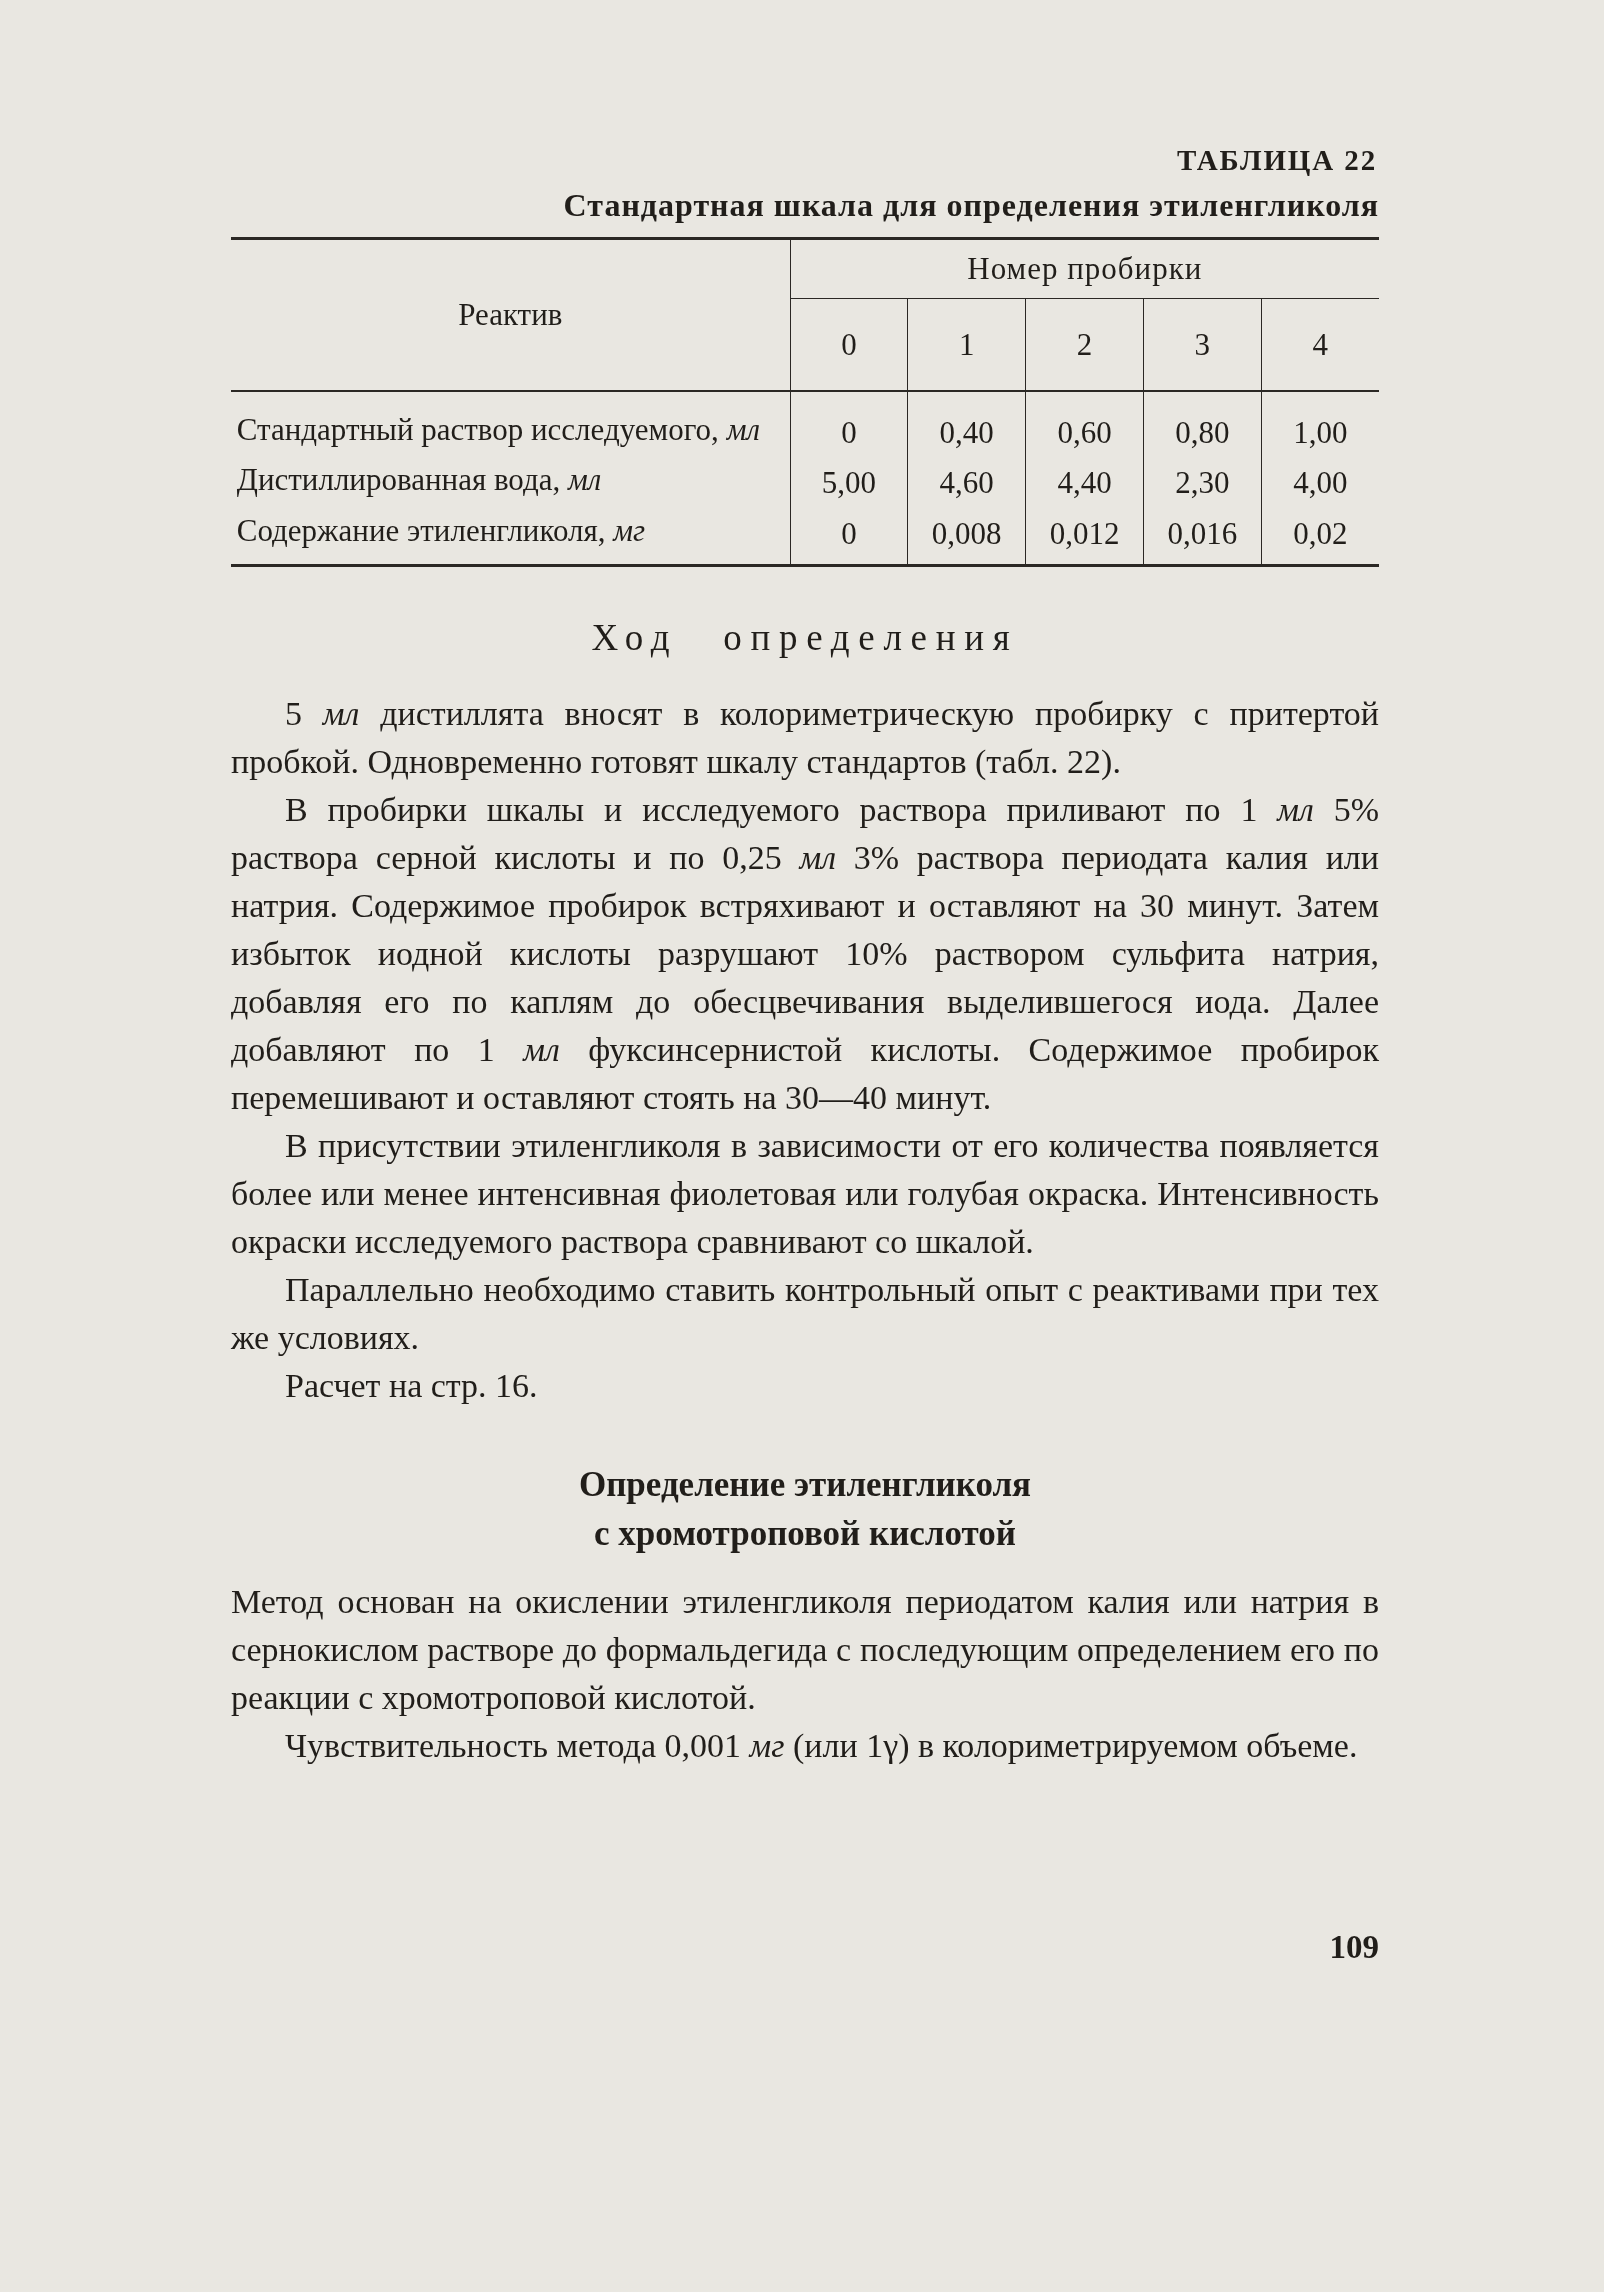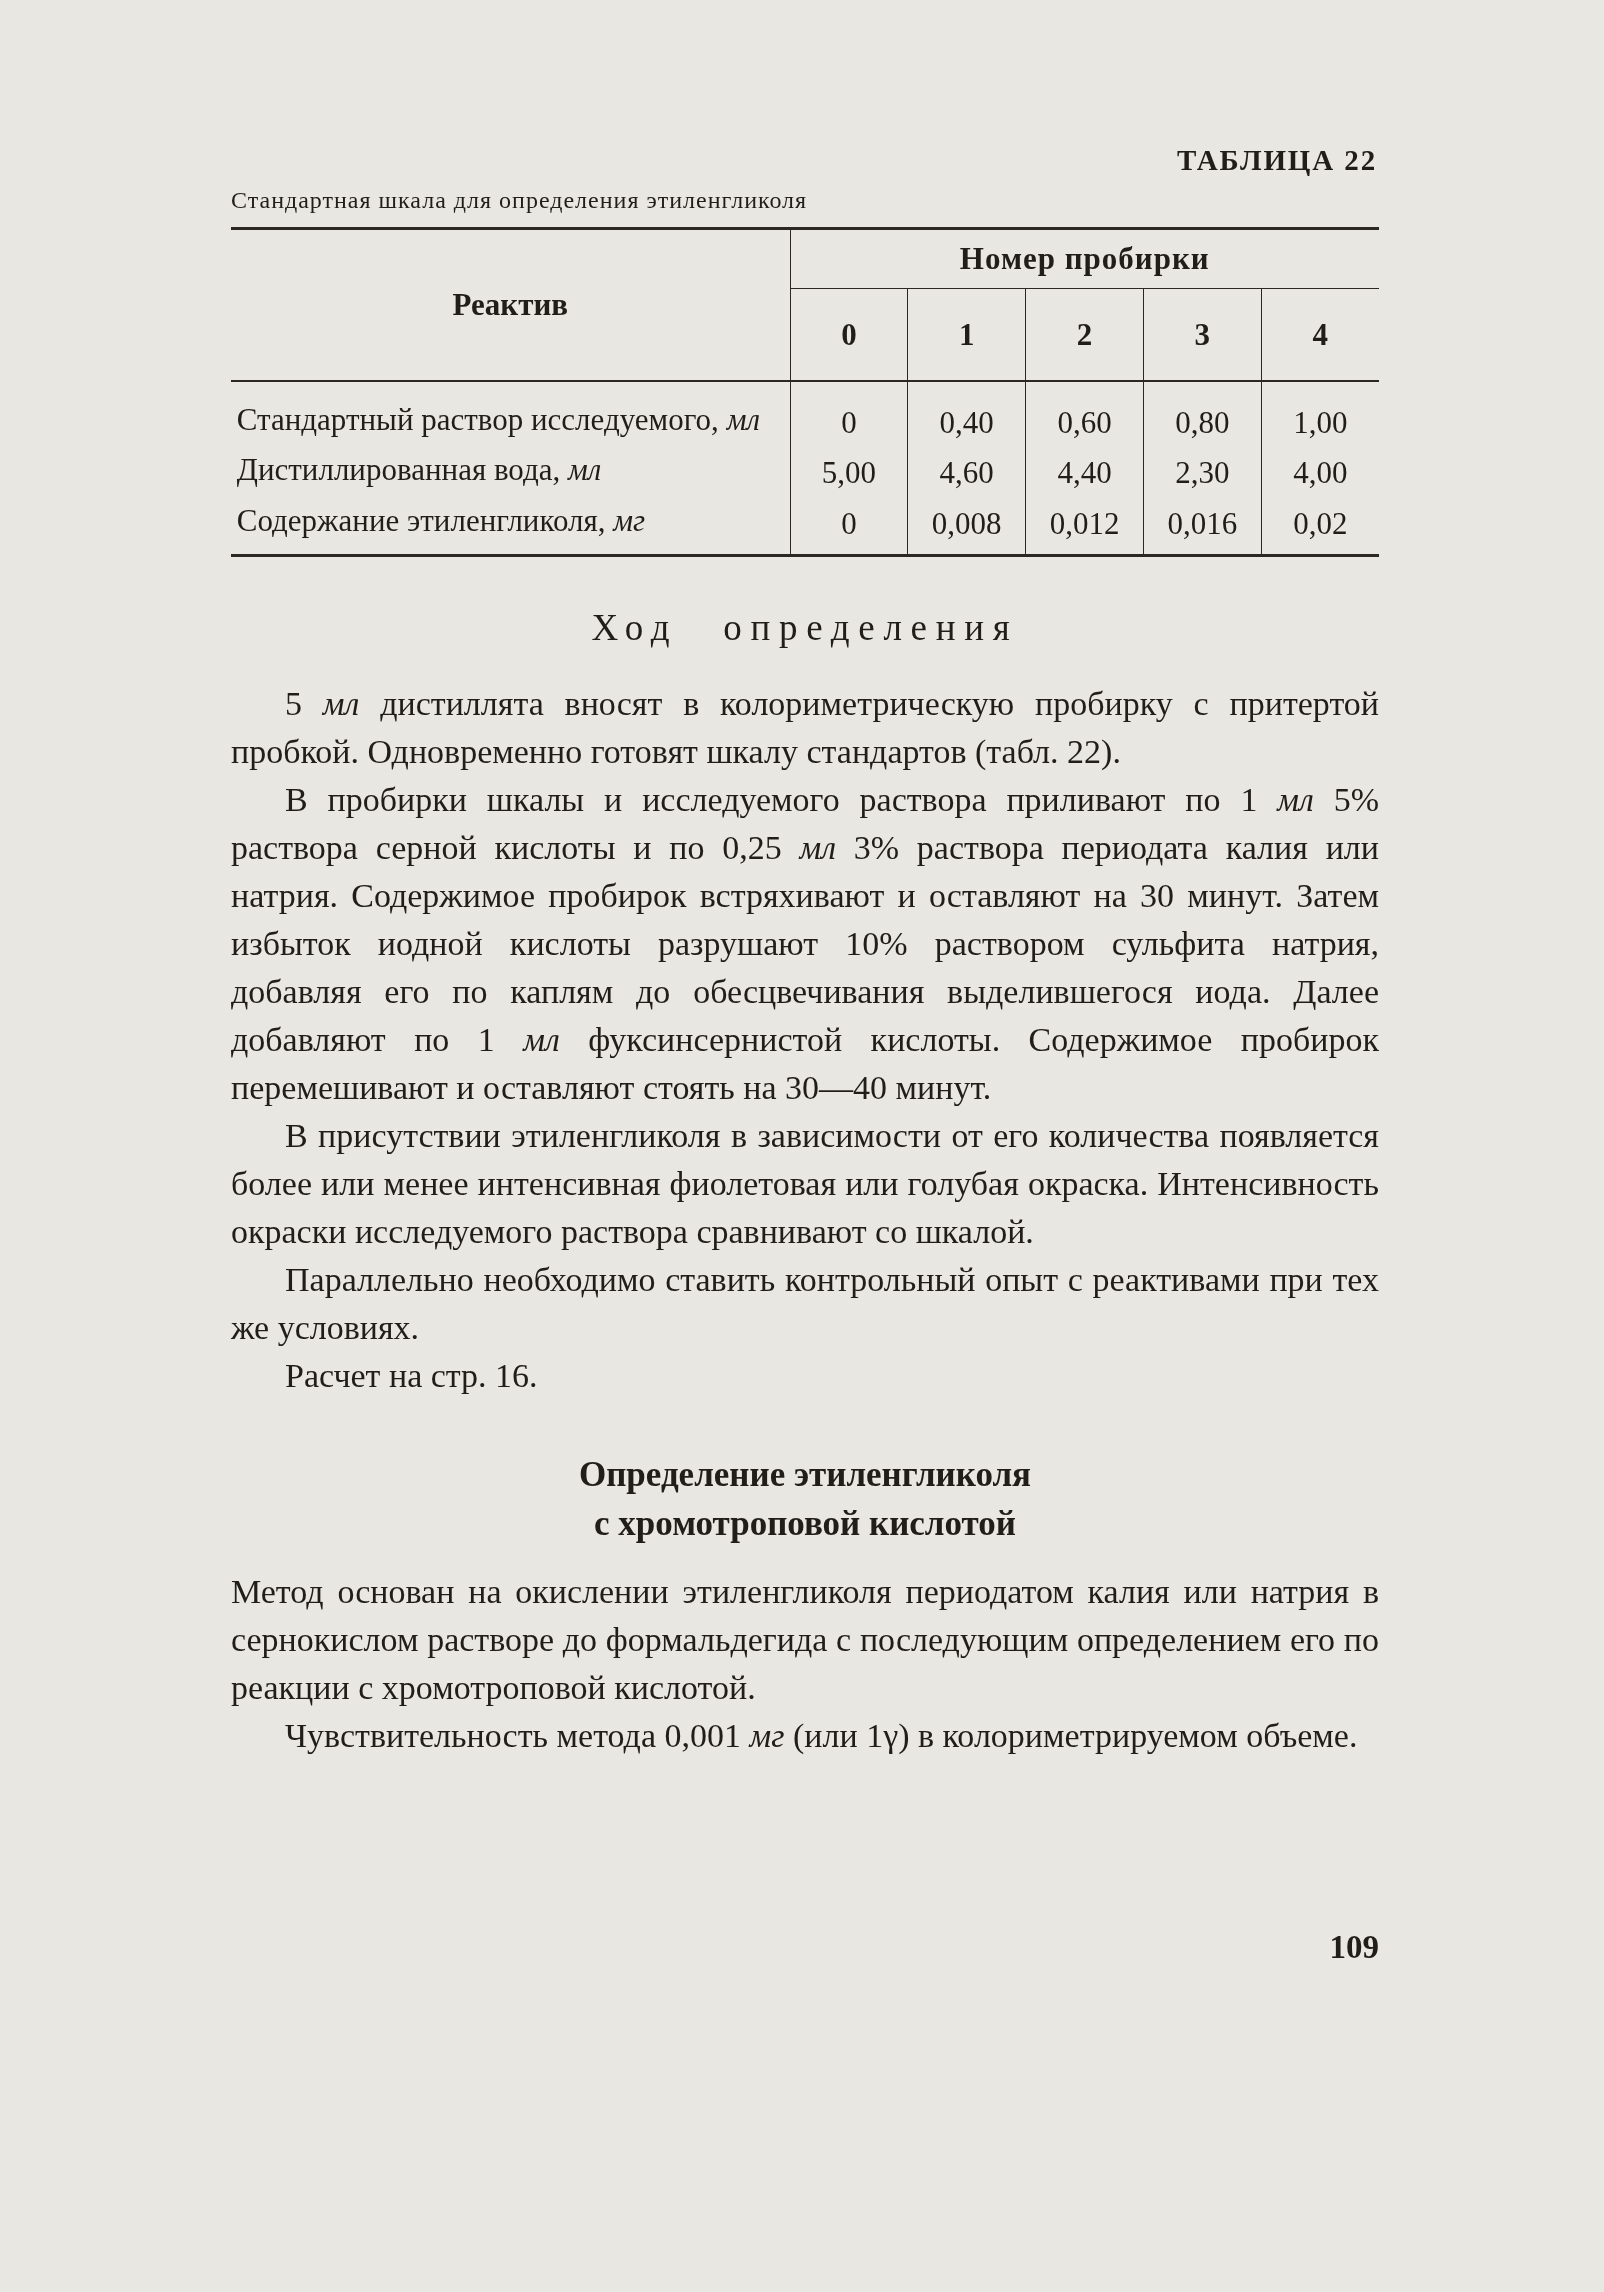--- a/index.html
+++ b/index.html
@@ -20,38 +20,38 @@
 
   
   .tbl-caption {
     text-align:right;
     font-weight:bold;
     font-size:29px;
     letter-spacing:1.9px;
     margin:0 1.9px 9.7px 0;
   }
   .tbl-title {
-    text-align:left;
-    font-weight:normal;
-    font-size:24px;
+    text-align:right;
+    font-weight:bold;
+    font-size:32px;
     letter-spacing:1px;
     margin:0 0 13.6px 0;
   }
 
   
   table.tbl {
     width:100%;
     border-collapse:collapse;
     table-layout:fixed;
     font-size:31px;
     border-top:3.9px solid #2b2824;
     border-bottom:3.9px solid #2b2824;
   }
   col.c-reagent { width:48.7%; }
-  .tbl th { font-weight:bold; }
+  .tbl th { font-weight:normal; }
   .h-reagent {
     border-right:1.9px solid #2b2824;
     border-bottom:2.9px solid #2b2824;
     text-align:center; vertical-align:middle;
   }
   .h-group {
     border-bottom:1.9px solid #2b2824;
     text-align:center; vertical-align:middle;
     height:56px; letter-spacing:1px;
   }

